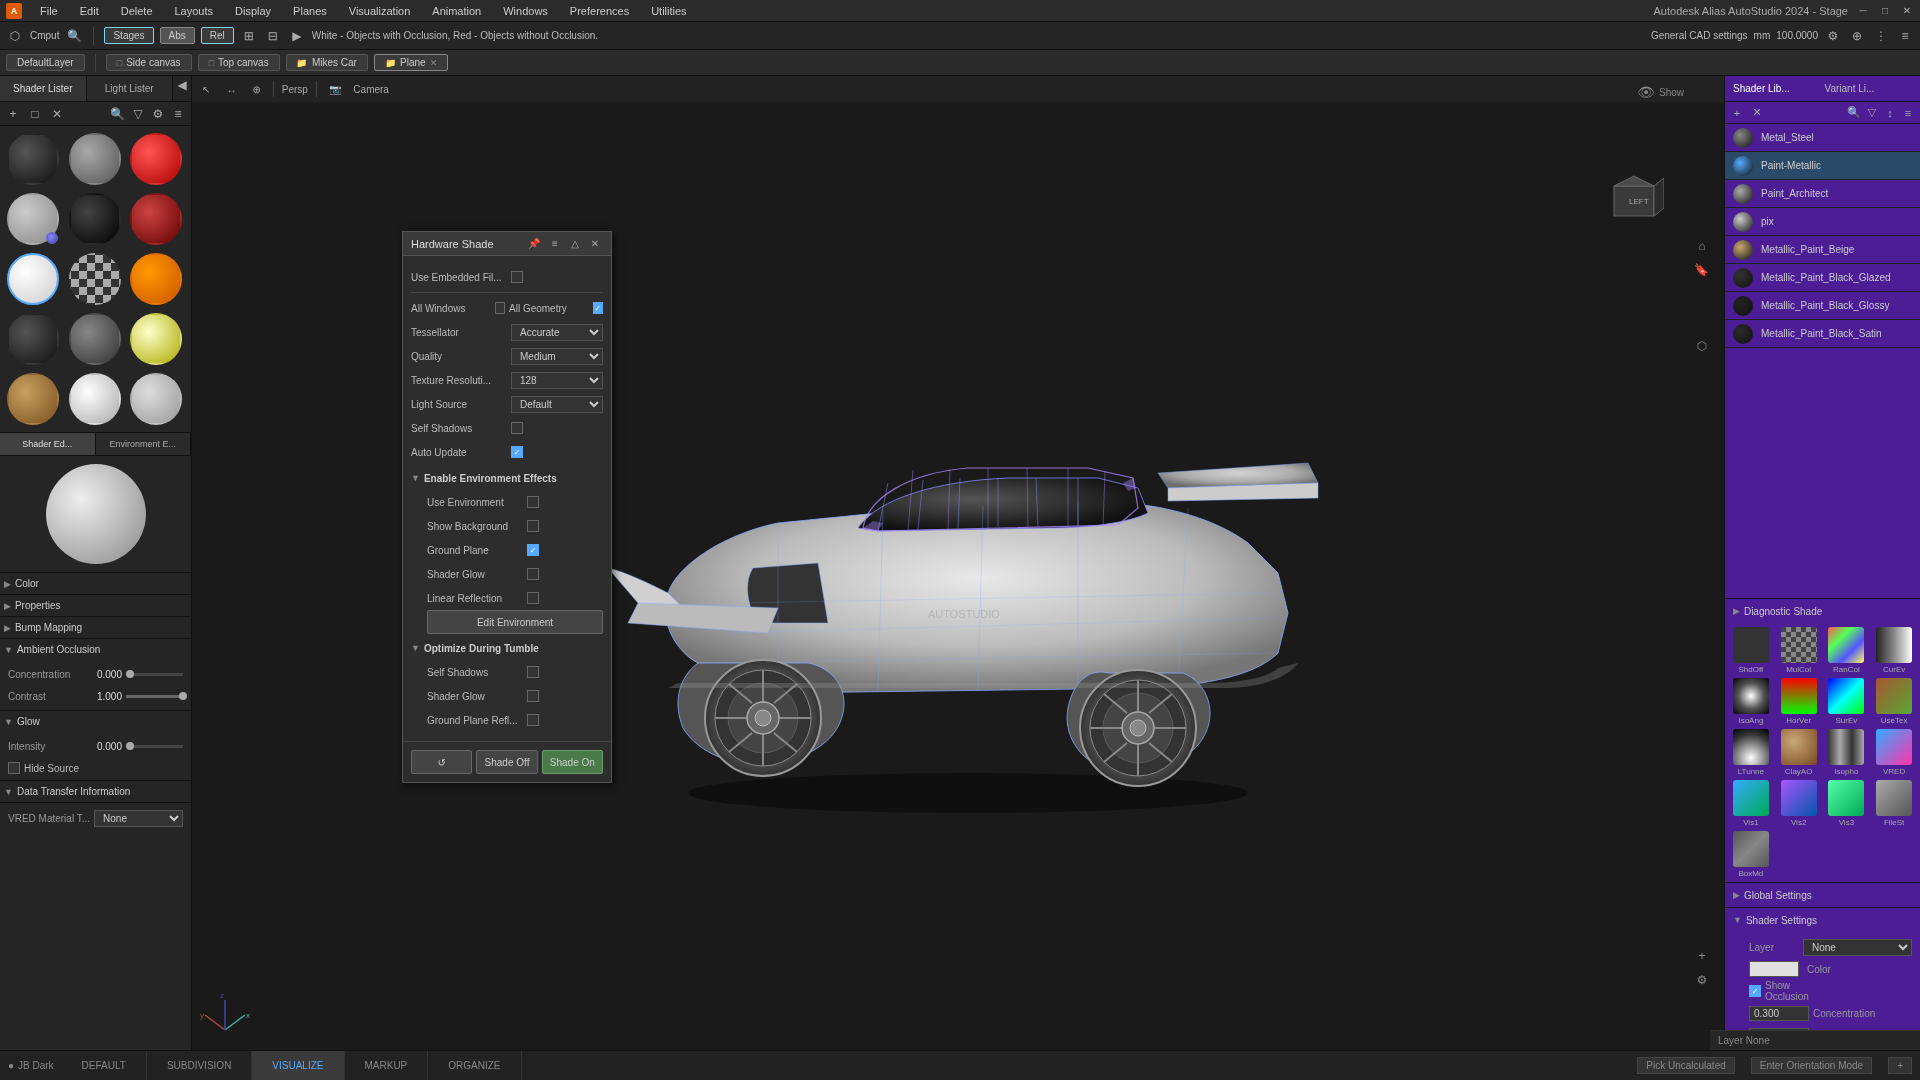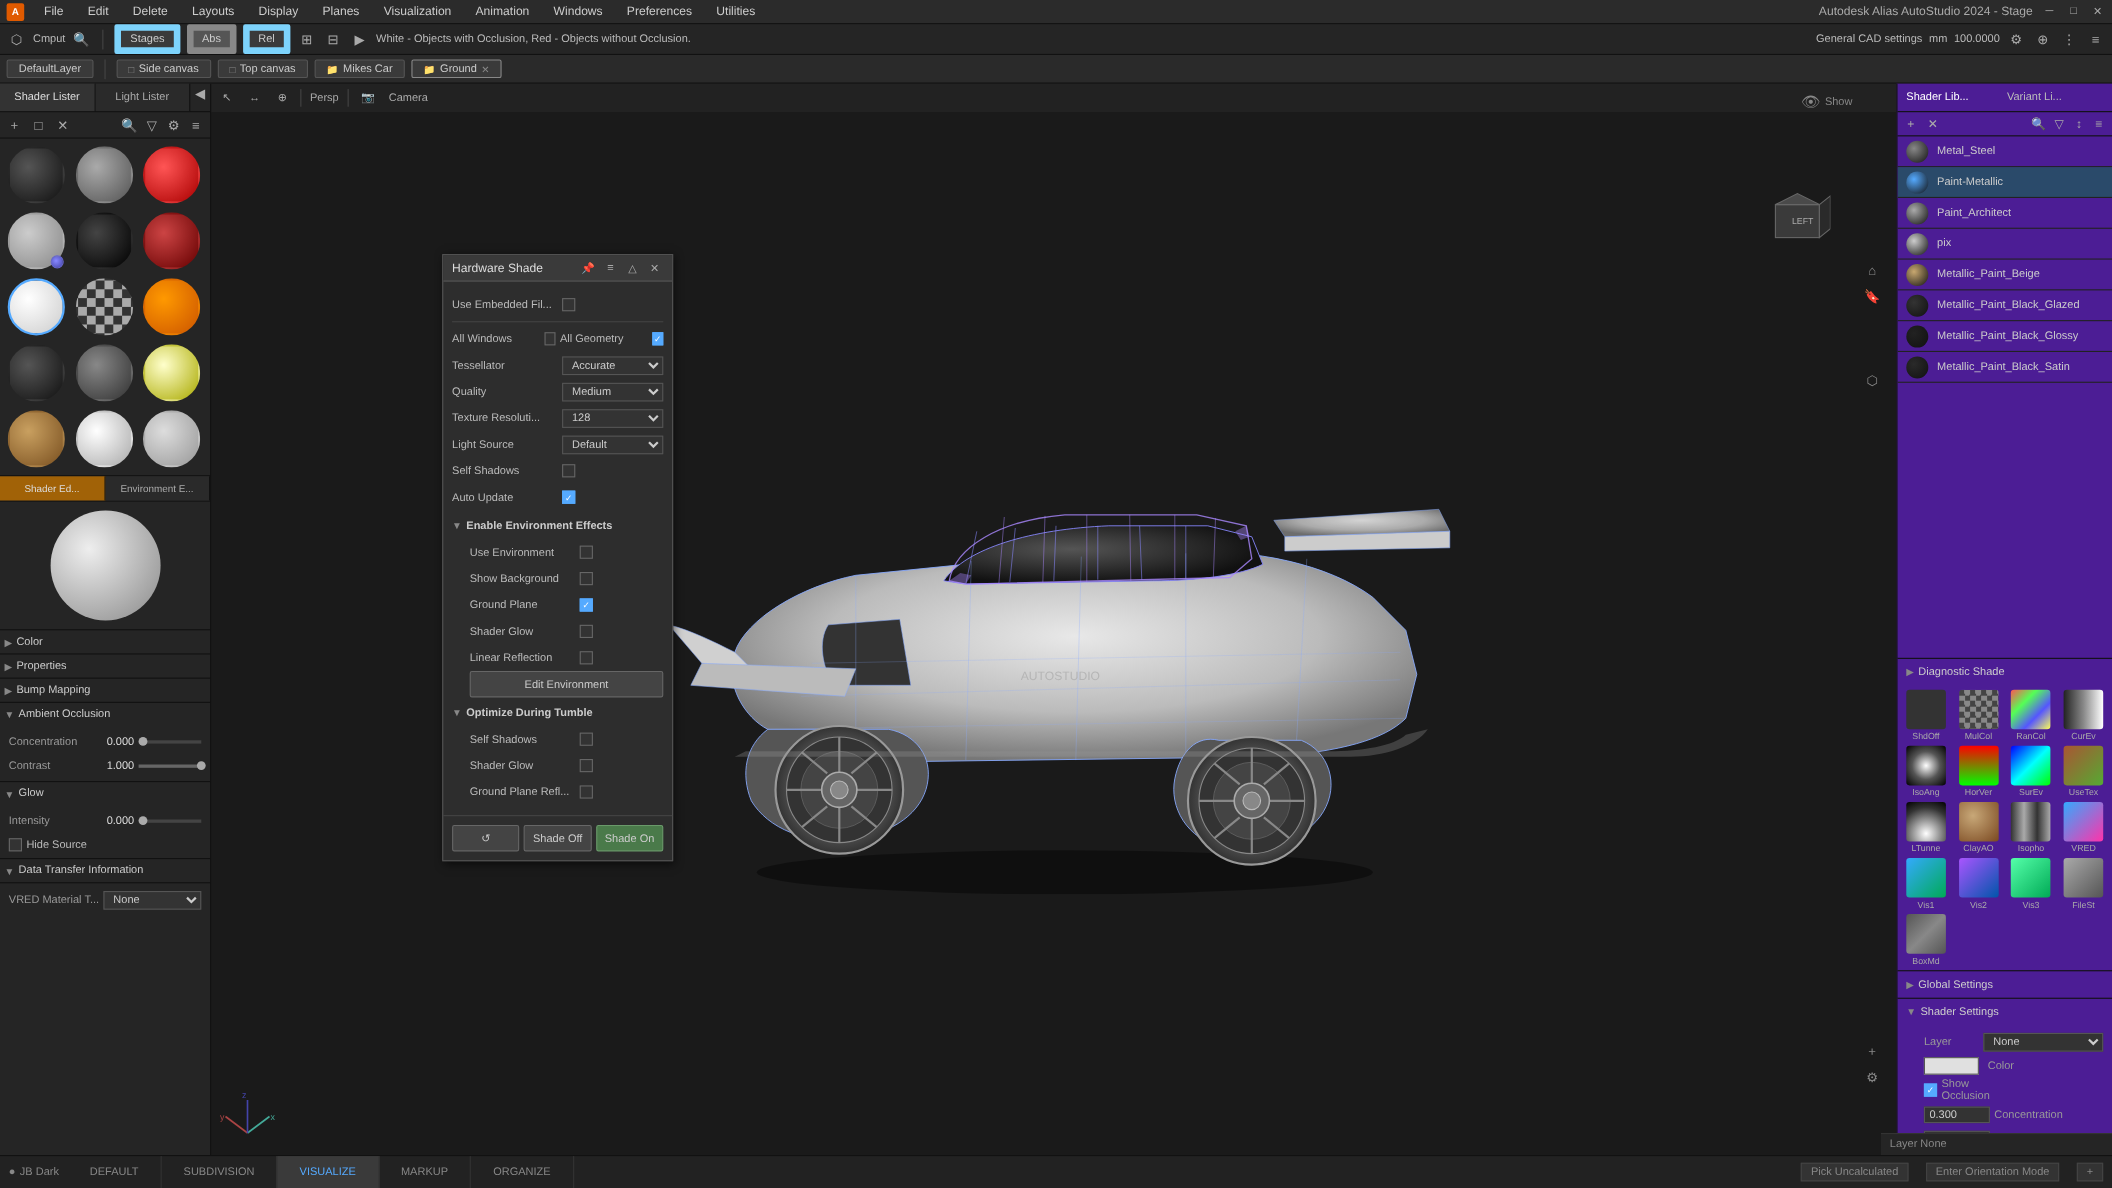--- a/index.html
+++ b/index.html
@@ -7,21 +7,21 @@
 
     
     .menu-bar { display: flex; align-items: center; height: 22px; background: #2b2b2b; border-bottom: 1px solid #111; padding: 0 6px; gap: 14px; }
     .menu-bar .app-logo { width: 16px; height: 16px; background: #e05a00; border-radius: 2px; display: flex; align-items: center; justify-content: center; font-size: 9px; color: #fff; font-weight: bold; }
     .menu-item { color: #ccc; cursor: pointer; font-size: 11px; padding: 2px 4px; }
     .menu-right { margin-left: auto; display: flex; align-items: center; gap: 8px; color: #aaa; font-size: 11px; }
     .win-btn { width: 14px; height: 14px; display: flex; align-items: center; justify-content: center; cursor: pointer; color: #aaa; font-size: 10px; }
 
     
     .toolbar { display: flex; align-items: center; height: 28px; background: #252525; border-bottom: 1px solid #111; padding: 0 6px; gap: 6px; }
-    .toolbar-btn { background: #3a3a3a; border: 6px solid #7dd3fc; color: #ccc; padding: 2px 8px; font-size: 10px; cursor: pointer; border-radius: 2px; }
+    .toolbar-btn { background: #3a3a3a; border: 1px solid #7dd3fc; color: #ccc; padding: 2px 8px; font-size: 10px; cursor: pointer; border-radius: 2px; }
     .toolbar-btn.active { background: #555; border-color: #888; }
     .toolbar-sep { width: 1px; height: 18px; background: #444; margin: 0 4px; }
     .toolbar-text { color: #bbb; font-size: 10px; }
     .toolbar-right { margin-left: auto; display: flex; align-items: center; gap: 6px; }
     .toolbar-icon { width: 18px; height: 18px; display: flex; align-items: center; justify-content: center; color: #aaa; cursor: pointer; font-size: 12px; }
 
     
     .toolbar2 { display: flex; align-items: center; height: 26px; background: #2a2a2a; border-bottom: 1px solid #111; padding: 0 6px; gap: 6px; }
     .tab-btn { background: #3a3a3a; border: 1px solid #555; color: #ccc; padding: 2px 10px; font-size: 10px; cursor: pointer; border-radius: 2px; display: flex; align-items: center; gap: 4px; }
     .wheels-btn { background: #3a3a3a; border: 1px solid #888; color: #ccc; padding: 2px 10px; font-size: 10px; cursor: pointer; border-radius: 2px; display: flex; align-items: center; gap: 4px; }
@@ -60,21 +60,21 @@
     .swatch-orange { background: radial-gradient(circle at 35% 35%, #f90, #c50); }
     .swatch-dark-round { background: radial-gradient(circle at 35% 35%, #555, #111); }
     .swatch-mid-dark { background: radial-gradient(circle at 35% 35%, #888, #333); }
     .swatch-yellow { background: radial-gradient(circle at 35% 35%, #ffc, #aa0); }
     .swatch-tan { background: radial-gradient(circle at 35% 35%, #c9a060, #7a5020); }
     .swatch-white-sphere { background: radial-gradient(circle at 35% 35%, #fff, #aaa); }
     .swatch-light-metal { background: radial-gradient(circle at 35% 35%, #ddd, #999); }
 
     .lp-section-tabs { display: flex; height: 24px; border-bottom: 1px solid #111; border-top: 1px solid #111; }
     .lp-sec-tab { flex: 1; display: flex; align-items: center; justify-content: center; font-size: 9px; color: #aaa; cursor: pointer; border-right: 1px solid #111; background: #2a2a2a; }
-    .lp-sec-tab.active { background: #a16207; color: #ddd; }
+    .lp-sec-tab.active { background: #404040; color: #ddd; }
 
     .shader-preview { display: flex; align-items: center; justify-content: center; padding: 8px; }
     .big-sphere { width: 100px; height: 100px; border-radius: 50%; background: radial-gradient(circle at 35% 35%, #eee, #888); }
 
     .props-section { padding: 4px 8px; border-top: 1px solid #111; }
     .prop-row { display: flex; align-items: center; justify-content: space-between; height: 22px; font-size: 10px; color: #bbb; }
     .prop-label { color: #999; }
     .prop-value { color: #ddd; }
     .prop-dropdown { background: #333; border: 1px solid #555; color: #ccc; font-size: 10px; padding: 1px 4px; }
 
@@ -273,21 +273,21 @@
   <div class="tab-btn">
     <span class="tab-icon">□</span>
     <span>Top canvas</span>
   </div>
   <div class="tab-btn">
     <span class="tab-icon">📁</span>
     <span>Mikes Car</span>
   </div>
   <div class="wheels-btn">
     <span class="tab-icon">📁</span>
-    <span>Ground</span>
+    <span>Plane</span>
     <span class="tab-icon">✕</span>
   </div>
 </div>
 
 <div class="main-layout">
 
   <div class="left-panel">
     <div class="left-panel-tabs">
       <div class="lp-tab active">Shader Lister</div>
       <div class="lp-tab">Light Lister</div>

